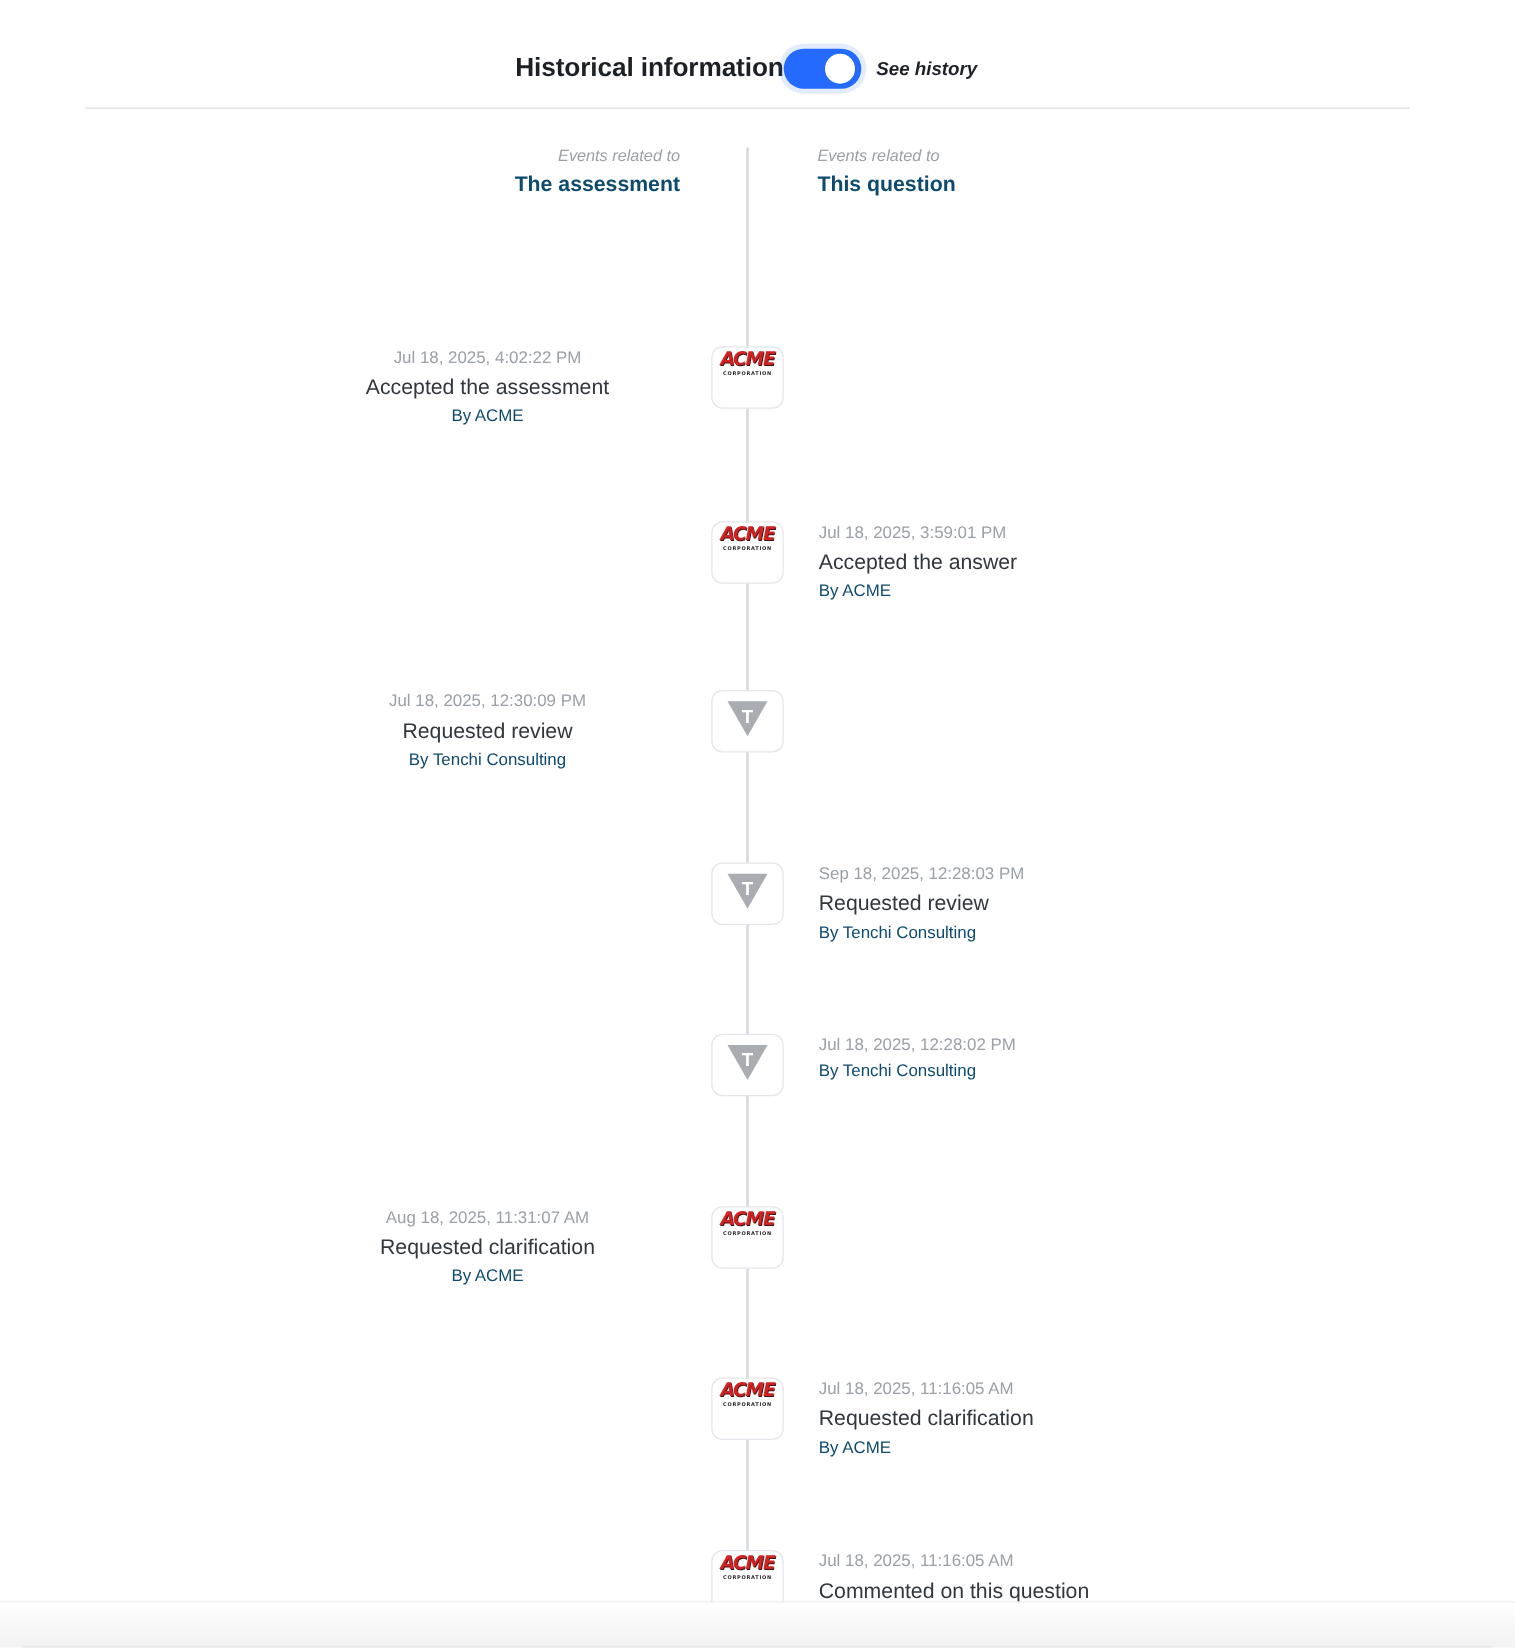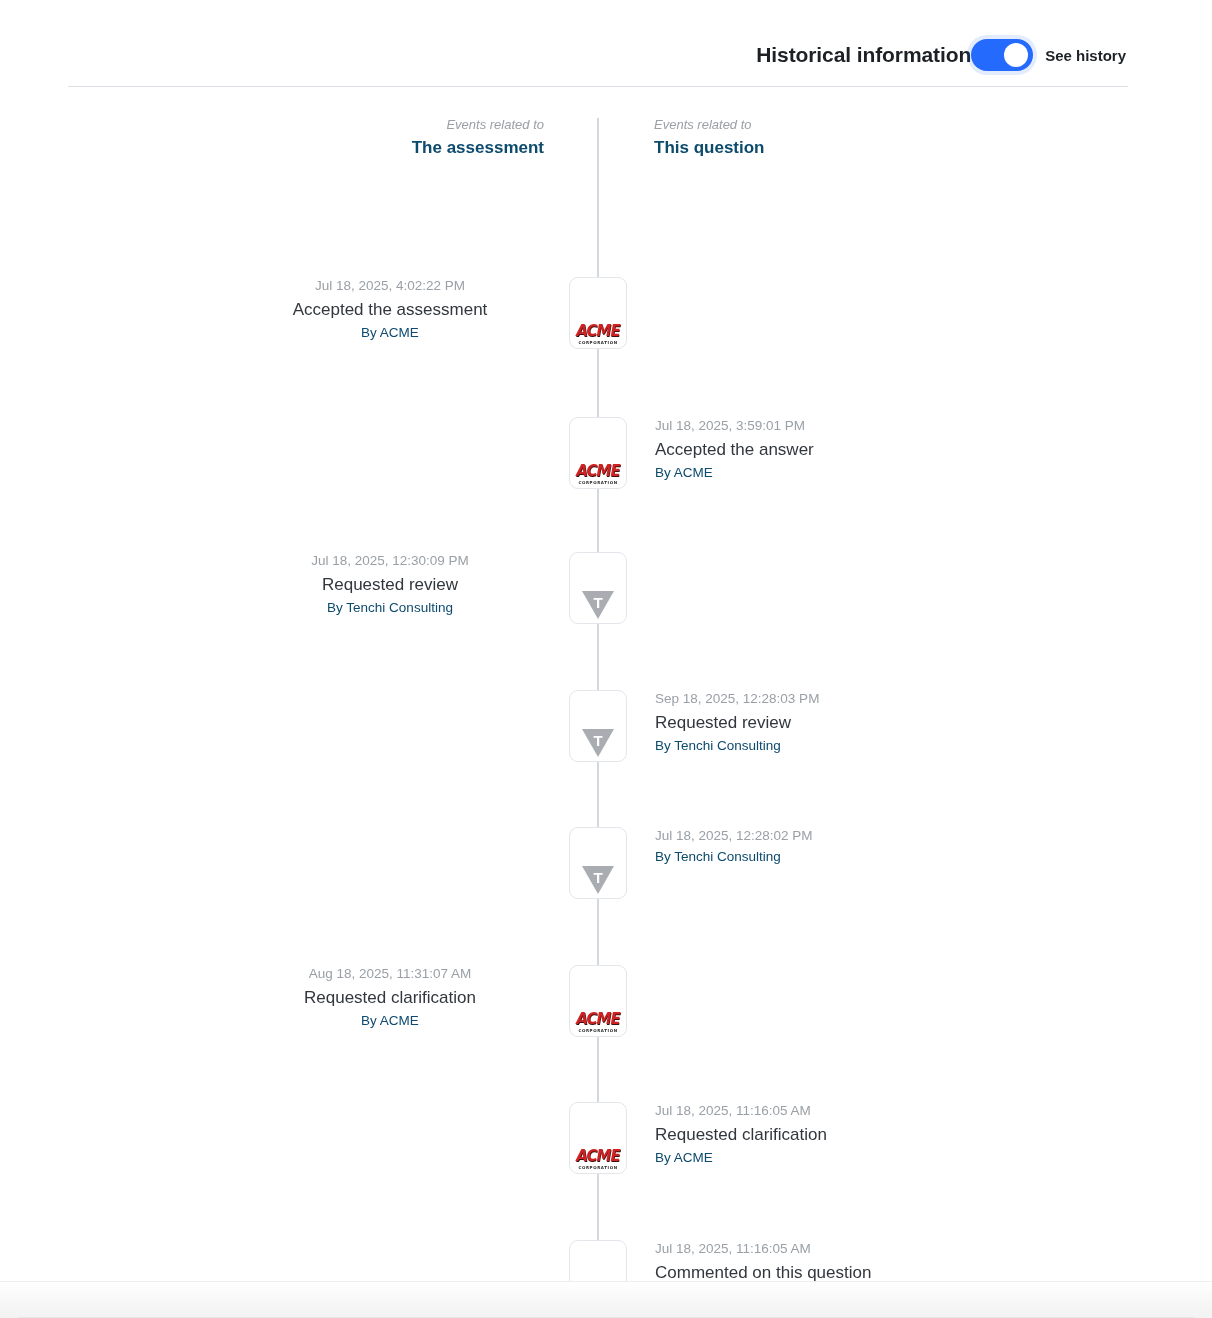--- a/index.html
+++ b/index.html
@@ -26,33 +26,34 @@
   
   .header {
     position: absolute;
     left: 68px;
     top: 24px;
     width: 1060px;
     height: 62px;
     border-bottom: 1px solid #dcdfe3;
     display: flex;
     align-items: center;
-    justify-content: flex-end;
+    justify-content: center;
   }
   .header-title {
     font-size: 21px;
     font-weight: bold;
     letter-spacing: -0.1px;
     color: #1d2126;
   }
   .header-right {
     display: flex;
     align-items: center;
     gap: 12px;
     padding-right: 2px;
+    font-style: italic;
   }
   .toggle {
     width: 62px;
     height: 32px;
     border-radius: 16px;
     background: #246bfd;
     position: relative;
     box-shadow: 0 0 0 4px rgba(36,107,253,0.13);
     cursor: pointer;
     flex: none;
@@ -120,27 +121,27 @@
     left: 0;
     width: 1212px;
     height: 60px;
   }
 
   .badge {
     position: absolute;
     left: 569px;
     top: 0;
     width: 58px;
-    height: 72px;
+    height: 50px;
     background: #ffffff;
     border: 1px solid #e3e6ea;
     border-radius: 9px;
     box-sizing: border-box;
     display: flex;
-    align-items: flex-end;
+    align-items: flex-start;
     justify-content: center;
   }
 
   
   .acme-logo {
     width: 44px;
     height: 26px;
     display: flex;
     flex-direction: column;
     align-items: center;

